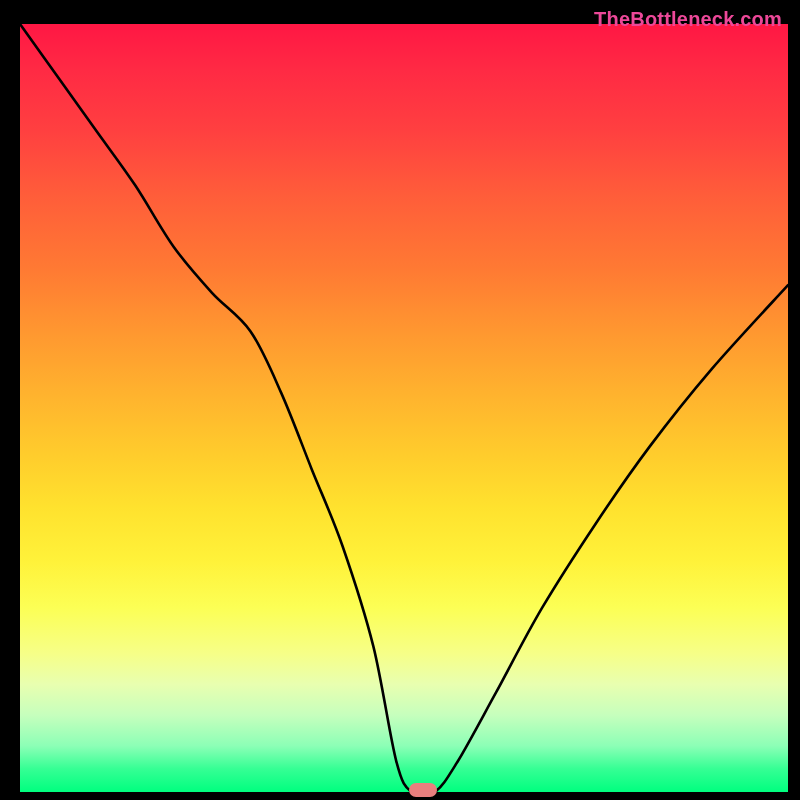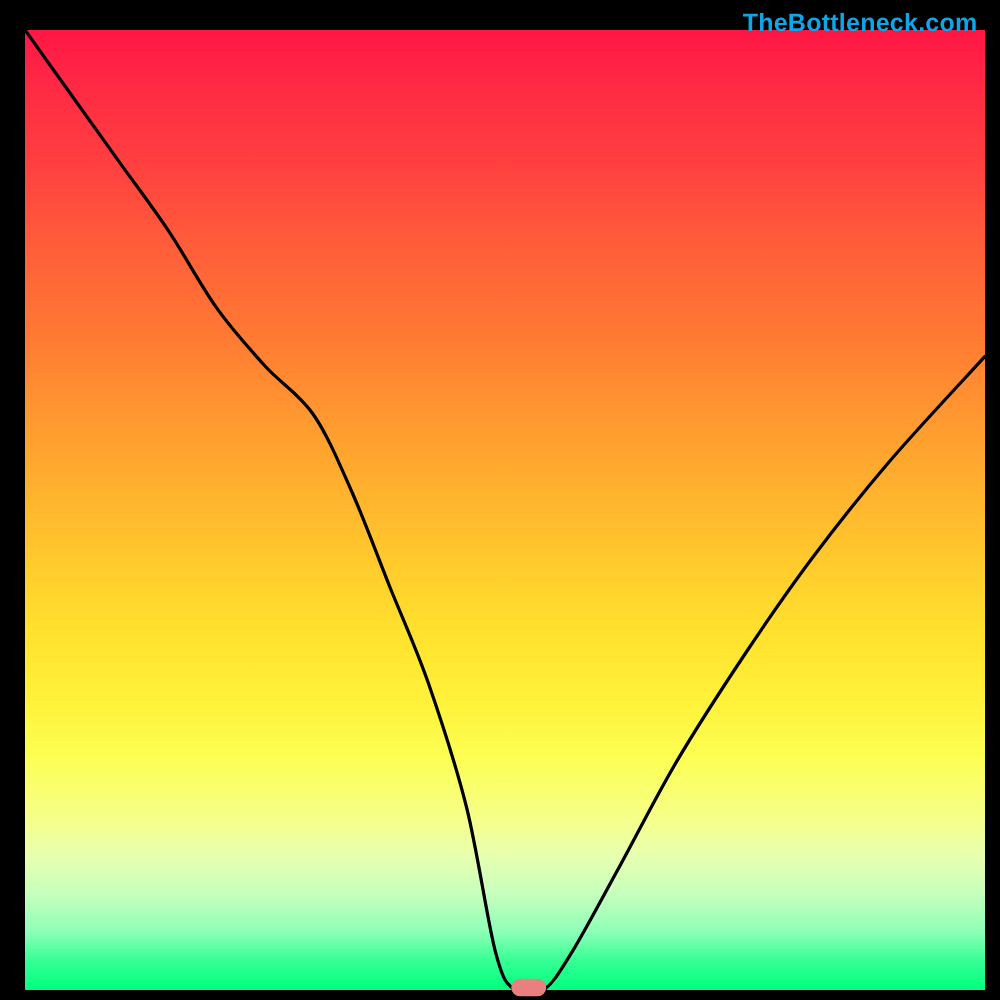--- a/index.html
+++ b/index.html
@@ -45,21 +45,21 @@
       #00ff7f 100%
     );
   }
   .watermark {
     position: absolute;
     right: 10px;
     top: 0px;
     font-family: Arial, Helvetica, sans-serif;
     font-size: 20px;
     font-weight: 600;
-    color: #0ea5e9;
+    color: #ec4899;
     letter-spacing: 0.2px;
   }
   svg.curve {
     position: absolute;
     left: 12px;
     top: 16px;
     width: 768px;
     height: 768px;
   }
   .marker {

